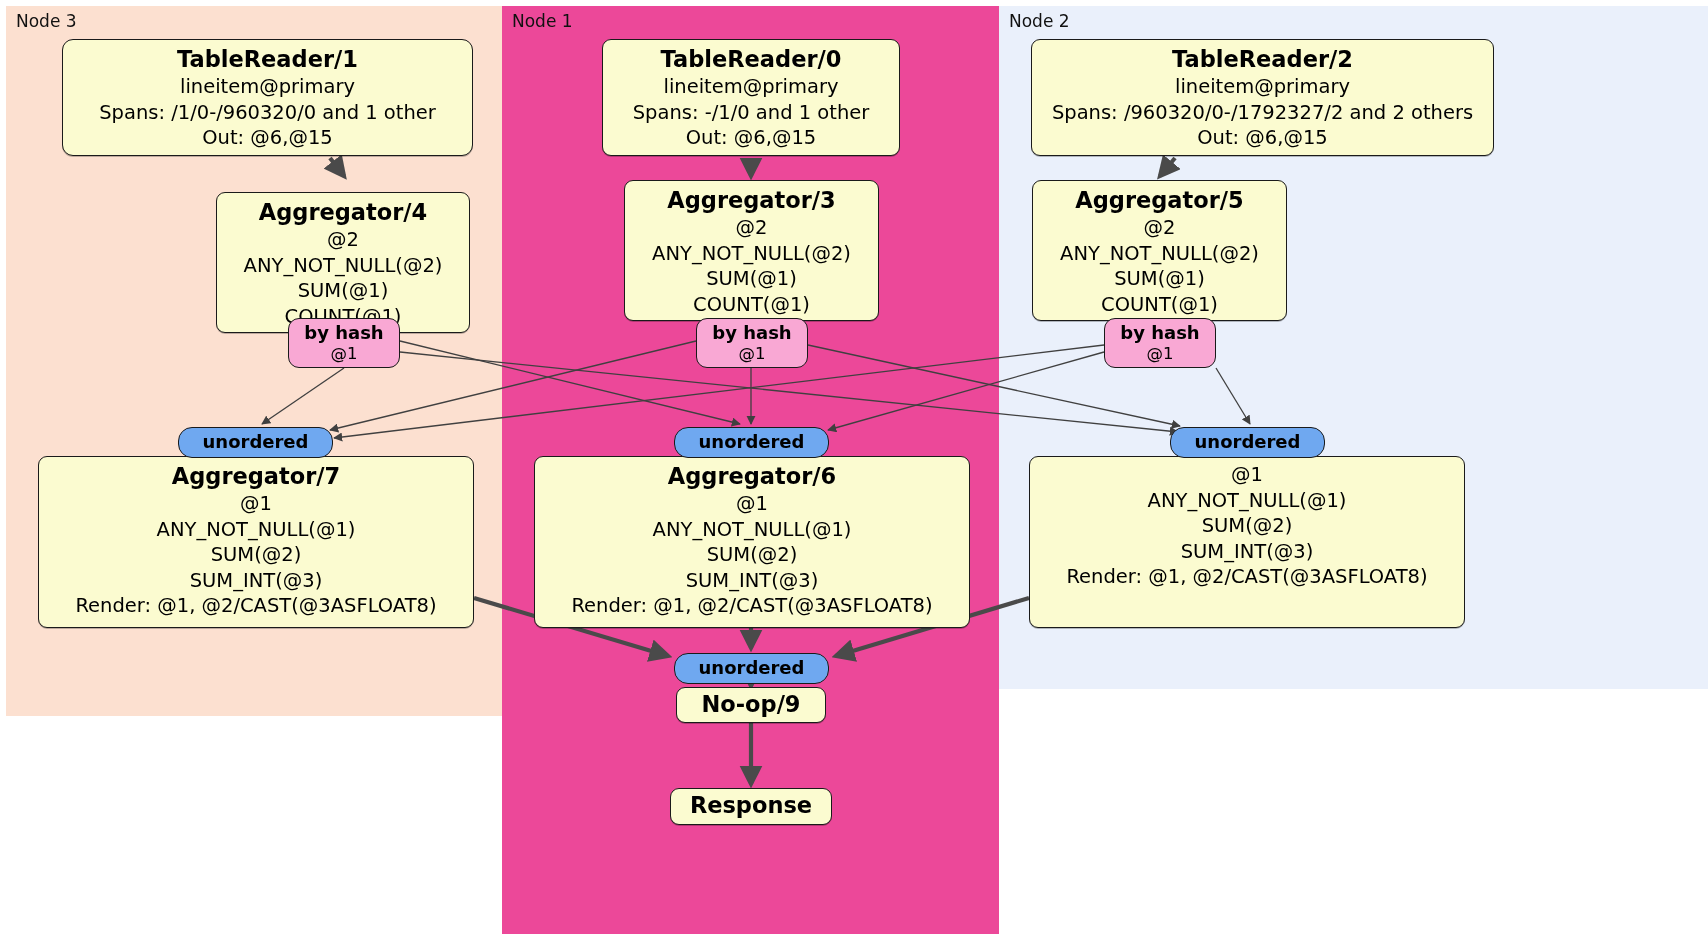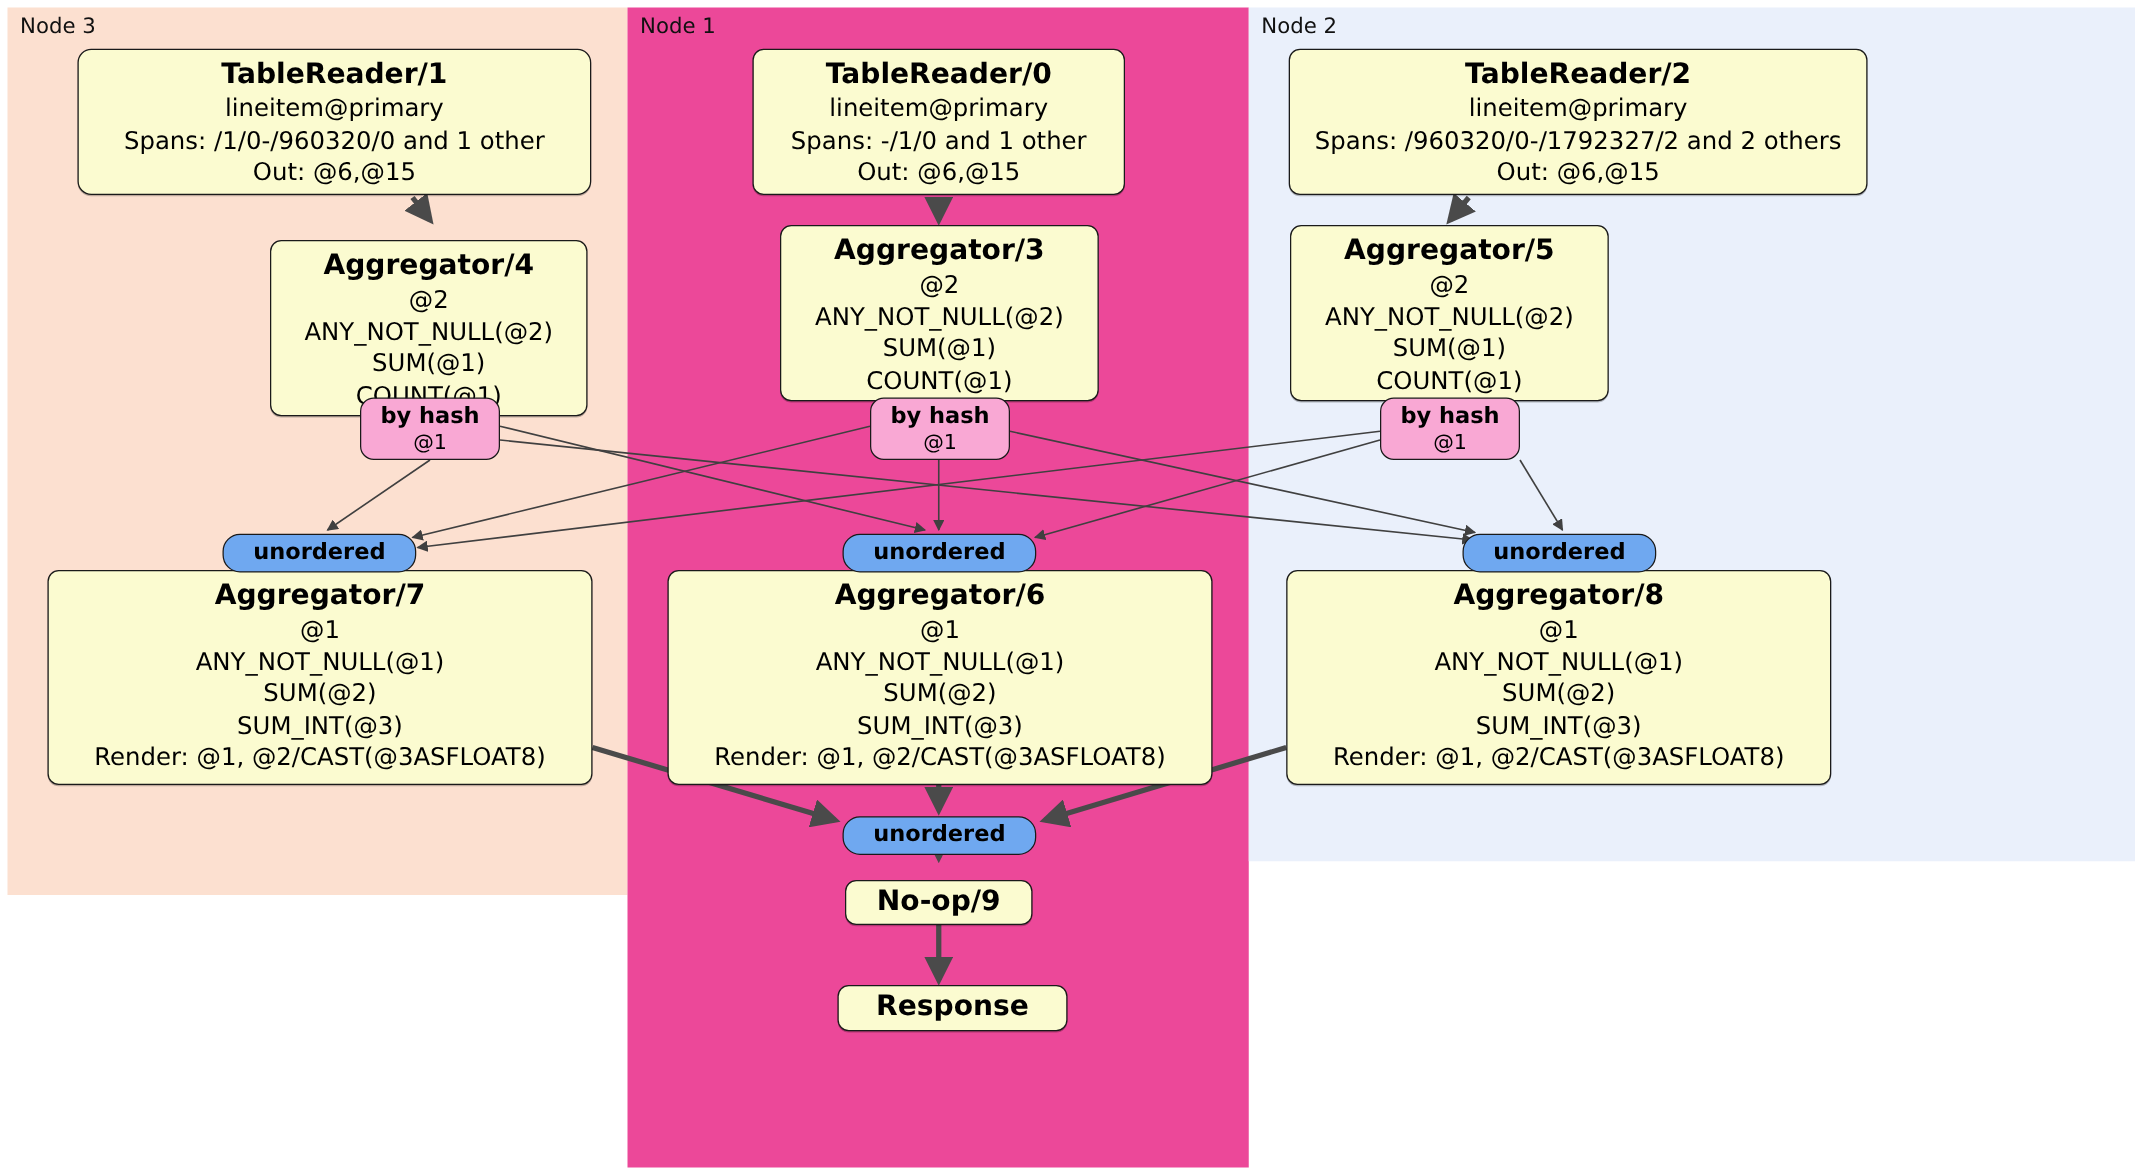--- a/index.html
+++ b/index.html
@@ -200,31 +200,30 @@
       </div>
       <div class="proc" style="left: 534px; top: 456px; width: 436px; height: 172px;">
         <span class="ttl">Aggregator/6</span>
         <span class="ln">@1</span>
         <span class="ln">ANY_NOT_NULL(@1)</span>
         <span class="ln">SUM(@2)</span>
         <span class="ln">SUM_INT(@3)</span>
         <span class="ln">Render: @1, @2/CAST(@3ASFLOAT8)</span>
       </div>
       <div class="proc" style="left: 1029px; top: 456px; width: 436px; height: 172px;">
-        <span class="ttl">Aggregator/8</span>
         <span class="ln">@1</span>
         <span class="ln">ANY_NOT_NULL(@1)</span>
         <span class="ln">SUM(@2)</span>
         <span class="ln">SUM_INT(@3)</span>
         <span class="ln">Render: @1, @2/CAST(@3ASFLOAT8)</span>
       </div>
-      <div class="proc mini" style="left: 676px; top: 687px; width: 150px; height: 36px; margin-top: 17px;">
+      <div class="proc mini" style="left: 676px; top: 687px; width: 150px; height: 36px;">
         <span class="ttl">No-op/9</span>
       </div>
-      <div class="proc mini" style="left: 670px; top: 788px; width: 184px; height: 37px;">
+      <div class="proc mini" style="left: 670px; top: 788px; width: 162px; height: 37px;">
         <span class="ttl">Response</span>
       </div>
       <div class="pill hash" style="left: 288px; top: 318px; width: 112px; height: 50px;">
         <span class="hl">by hash</span>
         <span class="hs">@1</span>
       </div>
       <div class="pill hash" style="left: 696px; top: 318px; width: 112px; height: 50px;">
         <span class="hl">by hash</span>
         <span class="hs">@1</span>
       </div>

